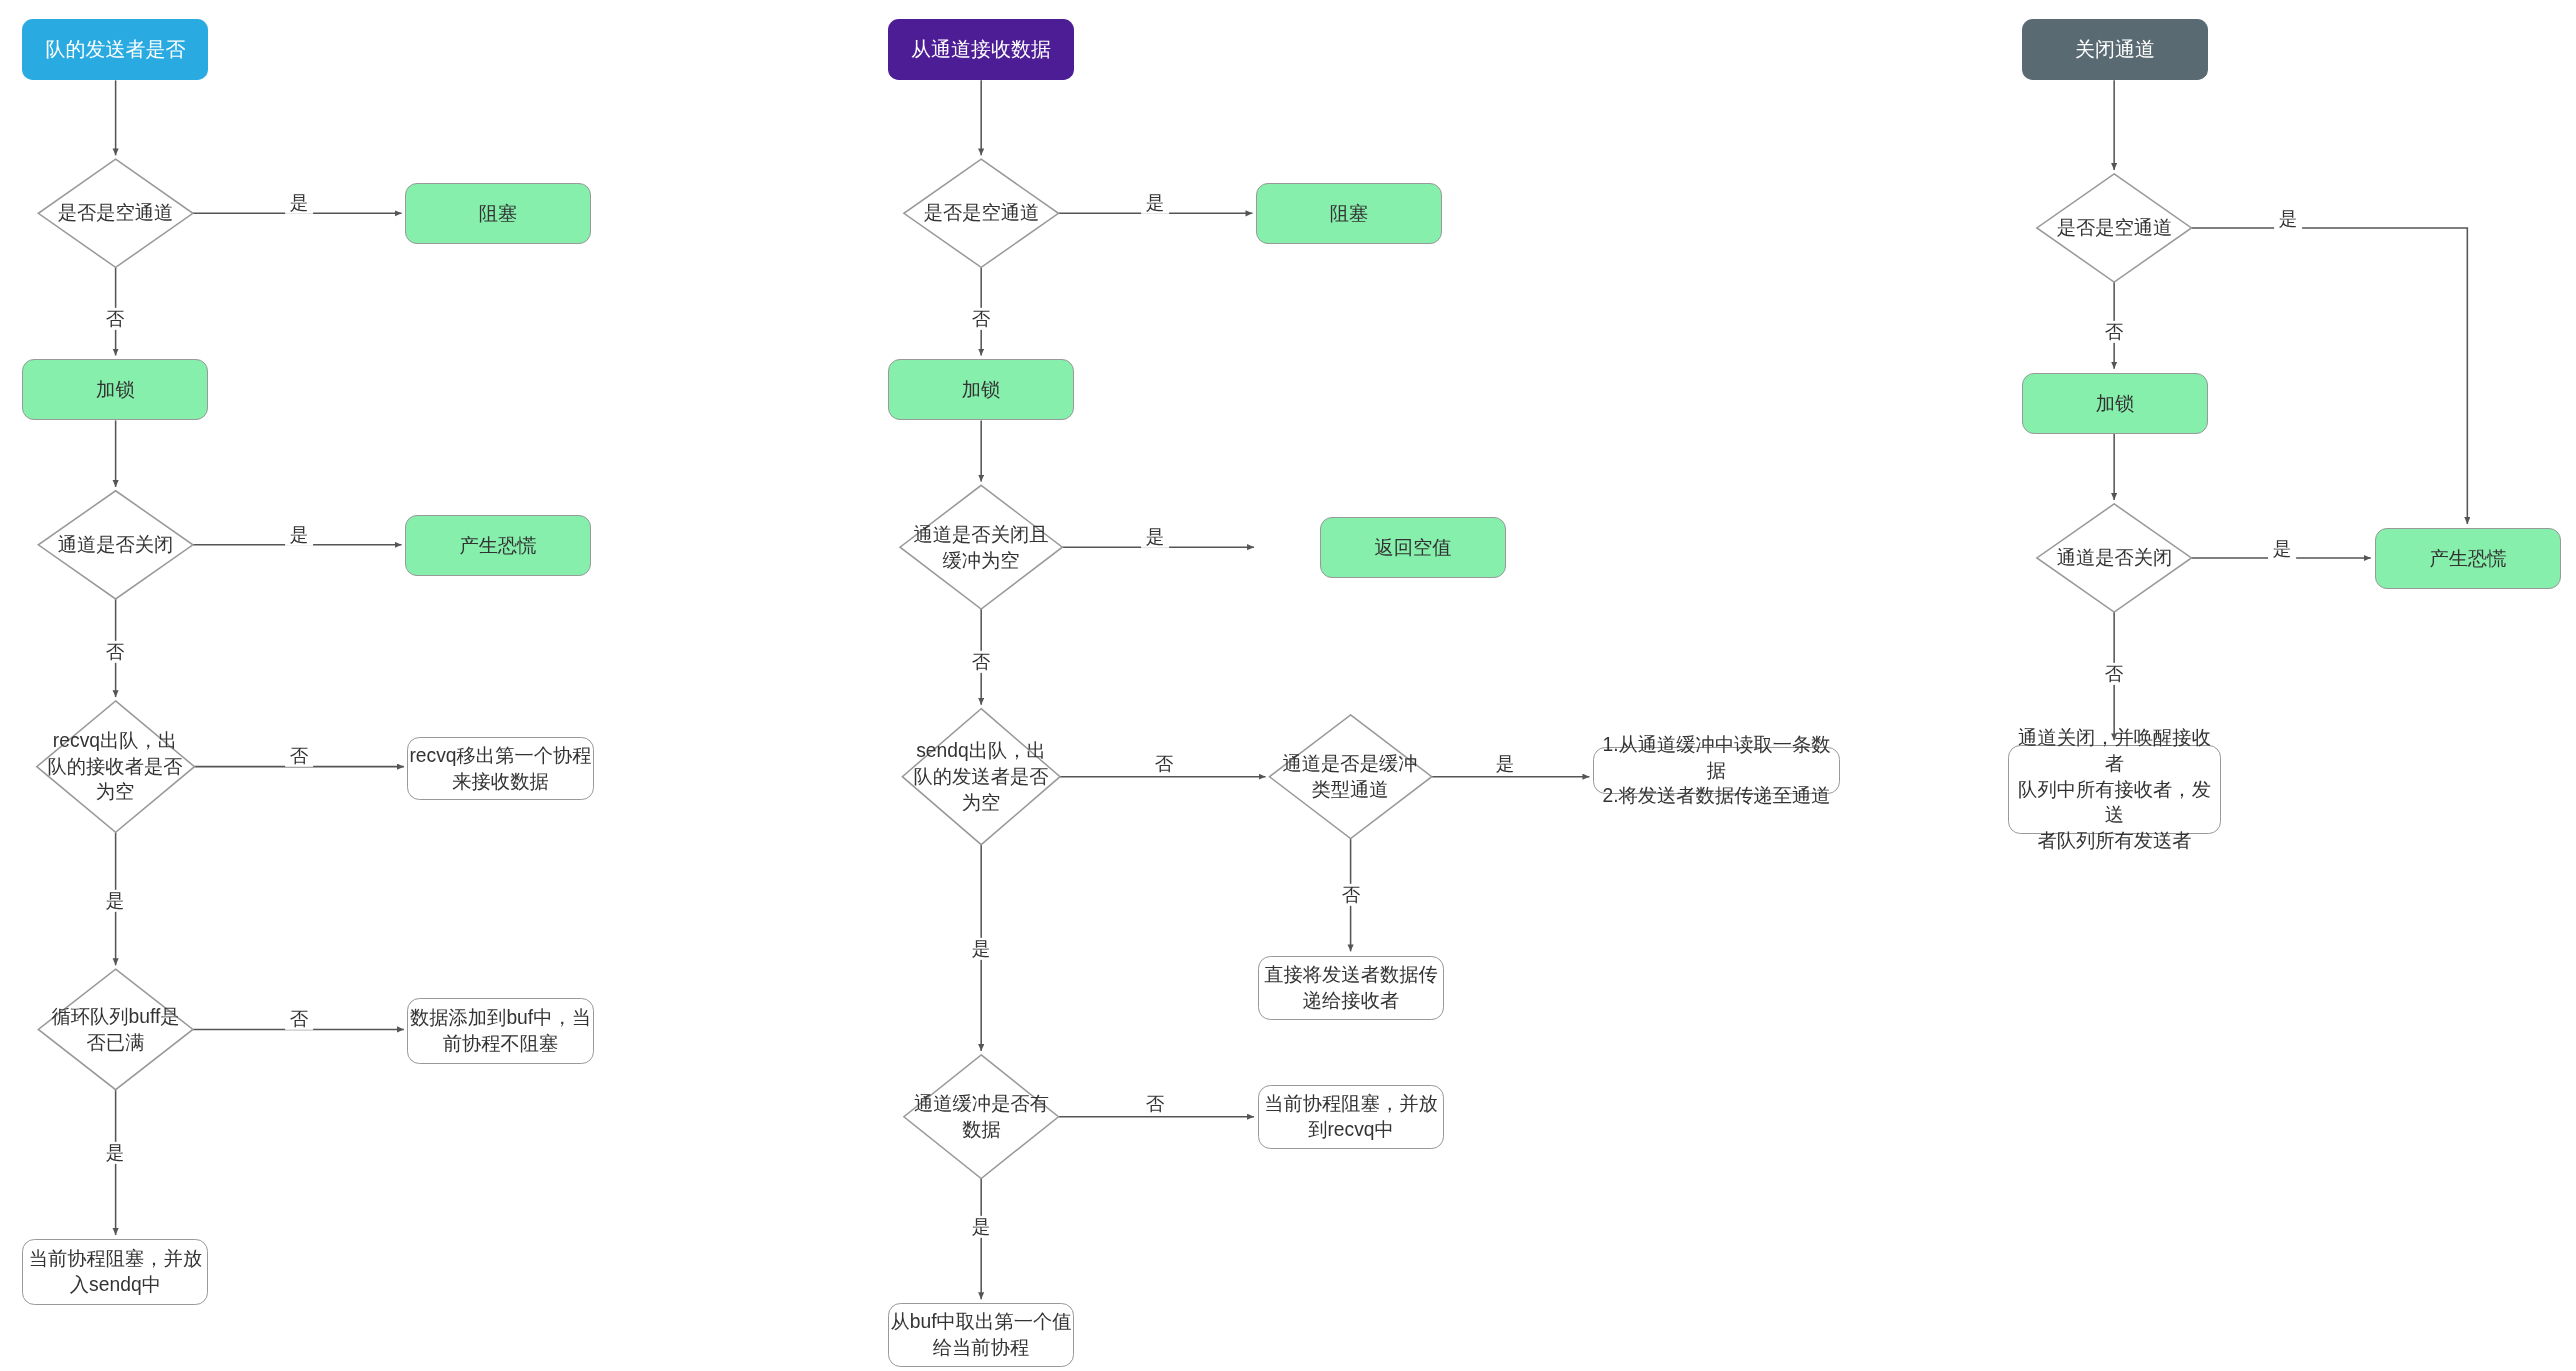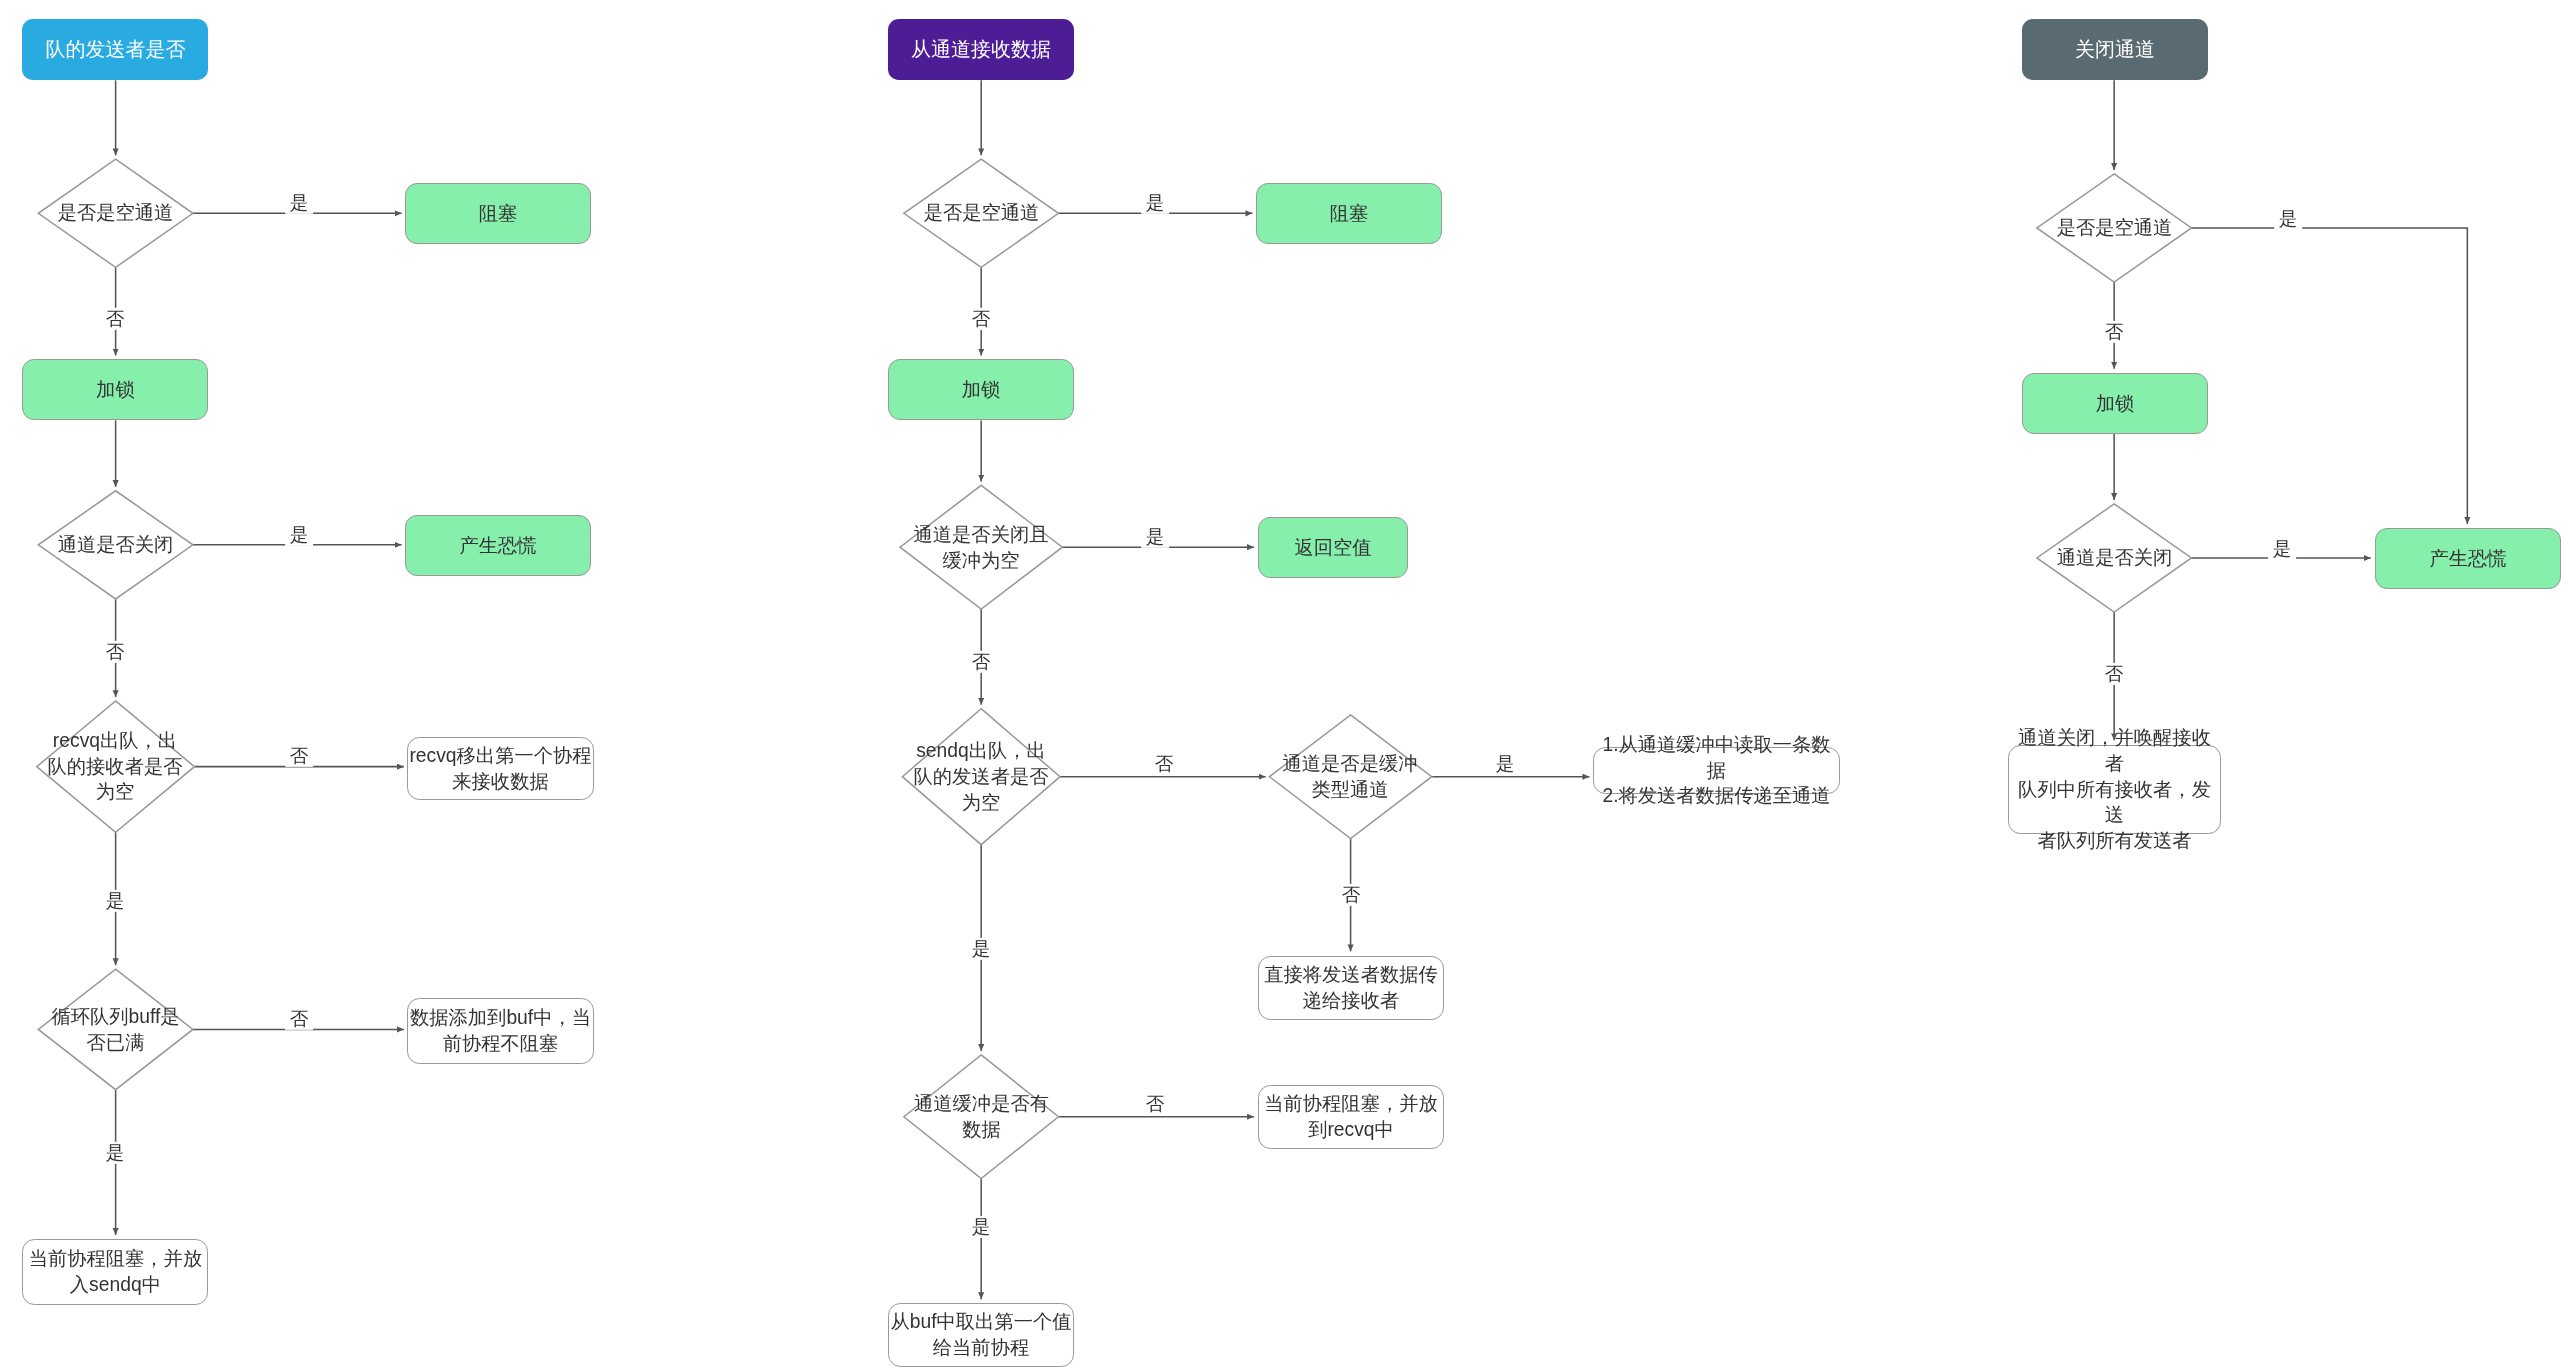--- a/index.html
+++ b/index.html
@@ -94,21 +94,21 @@
 前协程不阻塞</div>
   <div class="node round" style="left:22.4px;top:1239px;width:186px;height:66px">当前协程阻塞，并放
 入sendq中</div>
 
   <div class="node title-box green" style="left:888px;top:19.3px;width:186px;height:61px">从通道接收数据</div>
   <div class="node diamond-text" style="left:904px;top:159px;width:155px;height:108px">是否是空通道</div>
   <div class="node rect" style="left:1256px;top:183px;width:186px;height:61px">阻塞</div>
   <div class="node rect" style="left:888px;top:359px;width:186px;height:61px">加锁</div>
   <div class="node diamond-text" style="left:900px;top:486px;width:162px;height:124px">通道是否关闭且
 缓冲为空</div>
-  <div class="node rect" style="left:1258px;top:517px;width:150px;height:61px">返回空值</div>
+  <div class="node rect" style="left:1320px;top:517px;width:186px;height:61px">返回空值</div>
   <div class="node diamond-text" style="left:902px;top:709px;width:158px;height:136px">sendq出队，出
 队的发送者是否
 为空</div>
   <div class="node diamond-text" style="left:1269px;top:715px;width:162px;height:124px">通道是否是缓冲
 类型通道</div>
   <div class="node round" style="left:1593px;top:747px;width:247px;height:47px">1.从通道缓冲中读取一条数据
 2.将发送者数据传递至通道</div>
   <div class="node round" style="left:1258px;top:956px;width:186px;height:64px">直接将发送者数据传
 递给接收者</div>
   <div class="node diamond-text" style="left:904px;top:1055px;width:155px;height:124px">通道缓冲是否有

